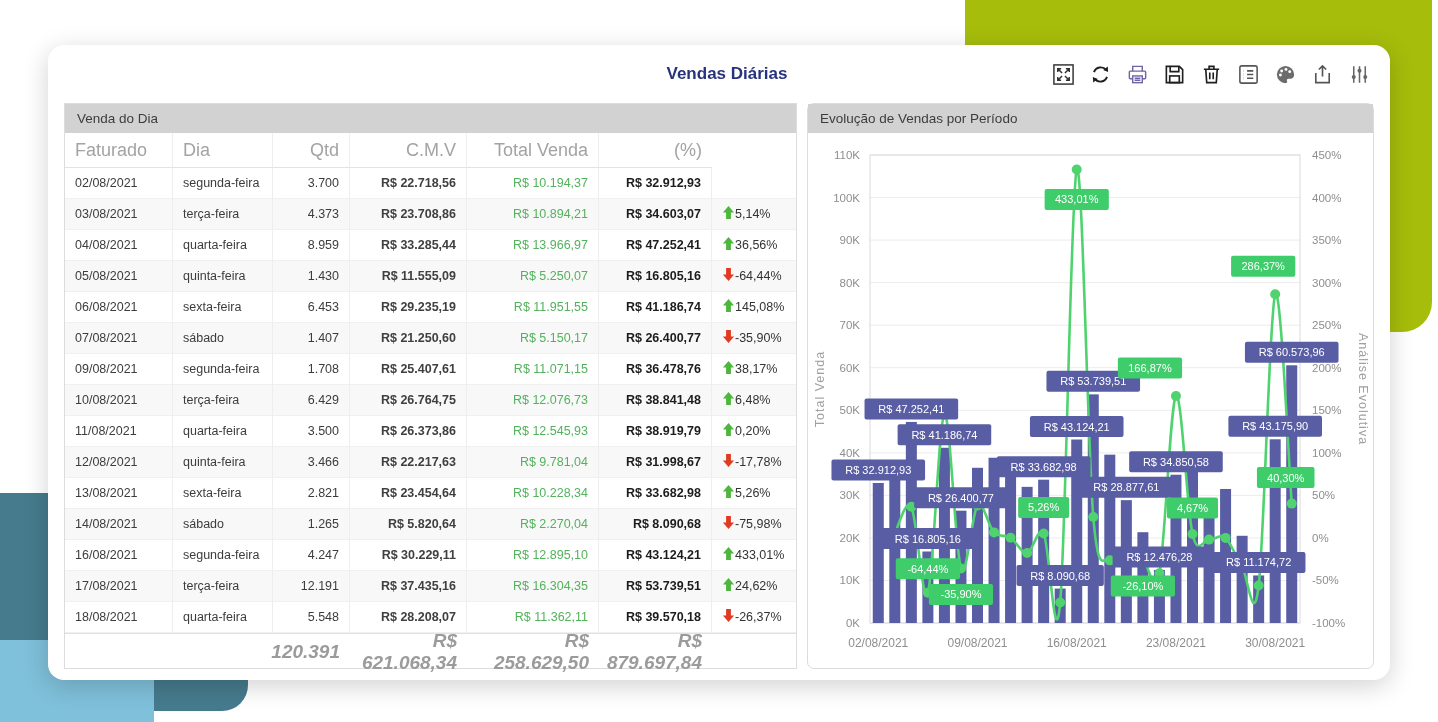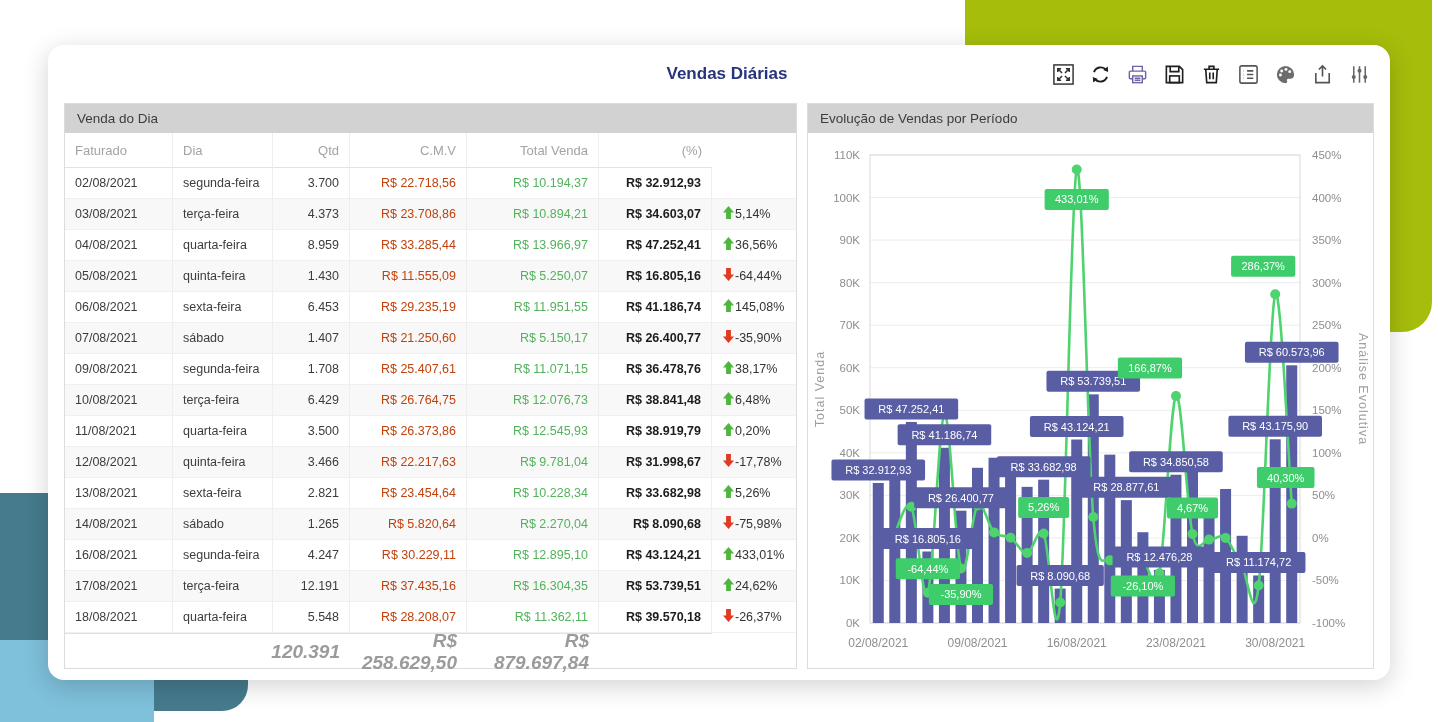--- a/index.html
+++ b/index.html
@@ -20,35 +20,35 @@
   .card-header { position:relative; height:58px; display:flex; align-items:center; justify-content:center;padding-left:16px; }
   .page-title { font-size:17px; font-weight:bold; color:#27337d; }
   .toolbar { position:absolute; right:18px; top:17px; display:flex; gap:12px; }
   .tool-btn { width:25px; height:25px; padding:0; border:none; background:none; cursor:pointer;
     display:flex; align-items:center; justify-content:center; }
   .tool-btn svg { width:23px; height:23px; }
 
   .content { display:flex; gap:10px; padding:0 16px; }
   .panel { background:#fff; border:1px solid #dcdcdc; height:566px; }
   .panel-left { width:733px; flex:none; }
-  .panel-right { flex:1; }
+  .panel-right { flex:1;border-radius:7px; }
   .panel-header { height:29px; background:#d2d2d2; display:flex; align-items:center;
     padding:0 12px; font-size:13.5px; color:#3d3d3d; }
 
   
   .grid-row { display:grid; grid-template-columns:108px 100px 77px 117px 132px 113px 84px; }
-  .th { height:35px; display:flex; align-items:center; color:#a3a3a3; font-size:13px;
+  .th { height:35px; display:flex; align-items:center; color:#a3a3a3; font-size:18px;
     border-bottom:1px solid #e3e3e3; border-right:1px solid #eeeeee; padding:0 10px; }
   .th:last-child { border-right:none; }
   .td { height:31px; display:flex; align-items:center; font-size:12.5px; color:#3c3c3c;
     border-bottom:1px solid #f0f0f0; border-right:1px solid #eeeeee; padding:0 10px; }
   .td:last-child { border-right:none; }
   .tr:nth-child(even) .td { background:#f8f8f8; }
   .ra { justify-content:flex-end; text-align:right; }
-  .cell-cmv { color:#c2410c; }
+  .cell-cmv { color:#404040;font-weight:bold; }
   .cell-margem { color:#53b25c; }
   .cell-total { color:#1c1c1c; font-weight:bold; }
   .pctcell { }
   .pct-val { color:#333; }
   .tfoot .tf { height:36px; display:flex; align-items:center; font-size:19px; font-weight:bold;
     color:#9b9b9b; padding:0 10px; border-top:1px solid #e0e0e0;font-style:italic; }
 
   .chart-wrap { width:100%; height:537px; }
   svg text { font-family:"Liberation Sans", sans-serif; }
 </style>
@@ -351,20 +351,21 @@
                   <path d="M7 15 L1 8 H4.4 V1 H9.6 V8 H13 Z" fill="#e03b22"></path>
                 </svg></span>
           <span class="pct-val">-26,37%</span>
         </div>
       </div>
         </div>
       <div class="grid-row tfoot">
         <div class="tf"></div>
         <div class="tf"></div>
         <div class="tf ra">120.391</div>
+        <div class="tf ra">R$ 621.068,34</div>
         <div class="tf ra">R$ 258.629,50</div>
         <div class="tf ra">R$ 879.697,84</div>
         <div class="tf"></div>
       </div>
     </section>
 
     <section class="panel panel-right">
       <div class="panel-header">Evolução de Vendas por Período</div>
       <svg id="chart-svg" class="chart-wrap" viewBox="0 0 565 537">
           <line x1="62" y1="490" x2="492" y2="490" stroke="#ececec" stroke-width="1"></line>

